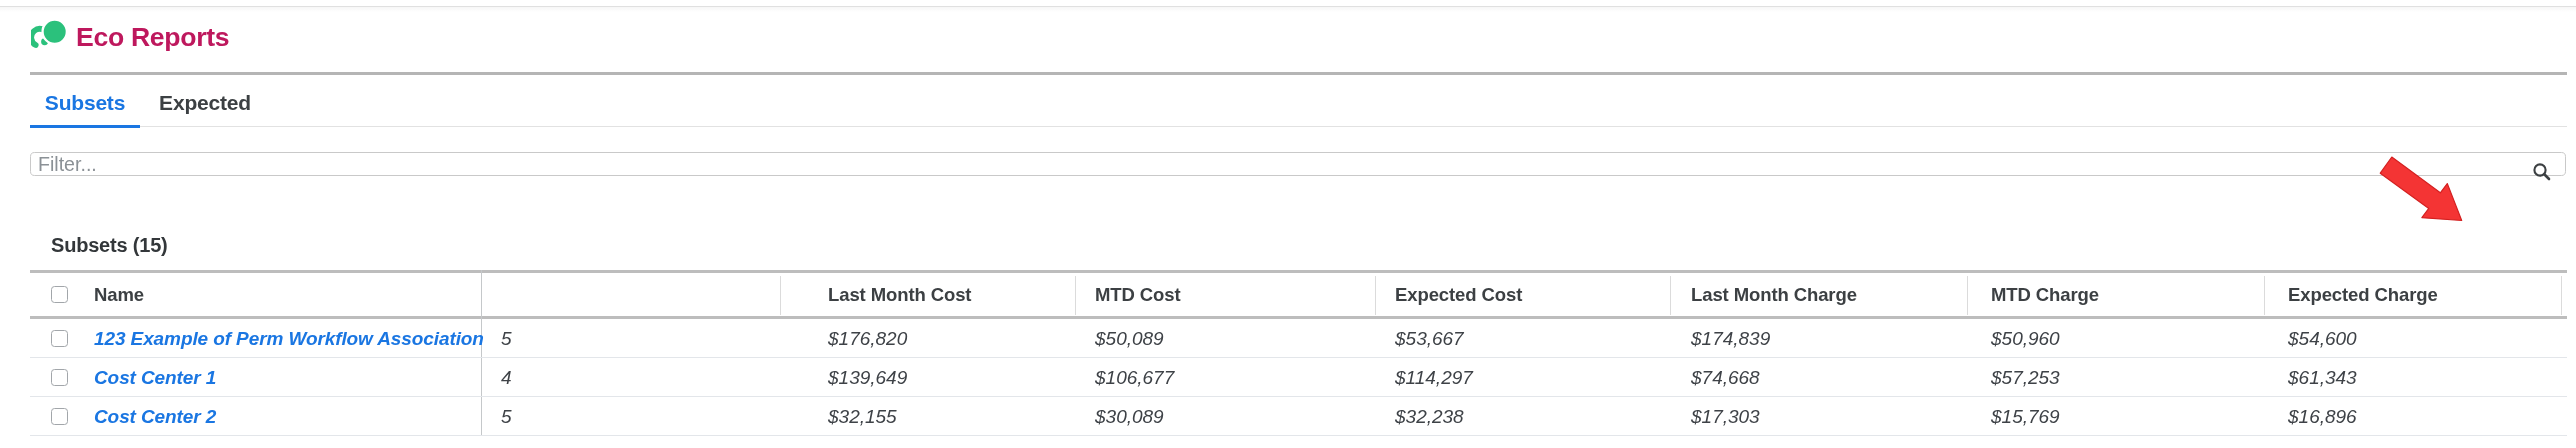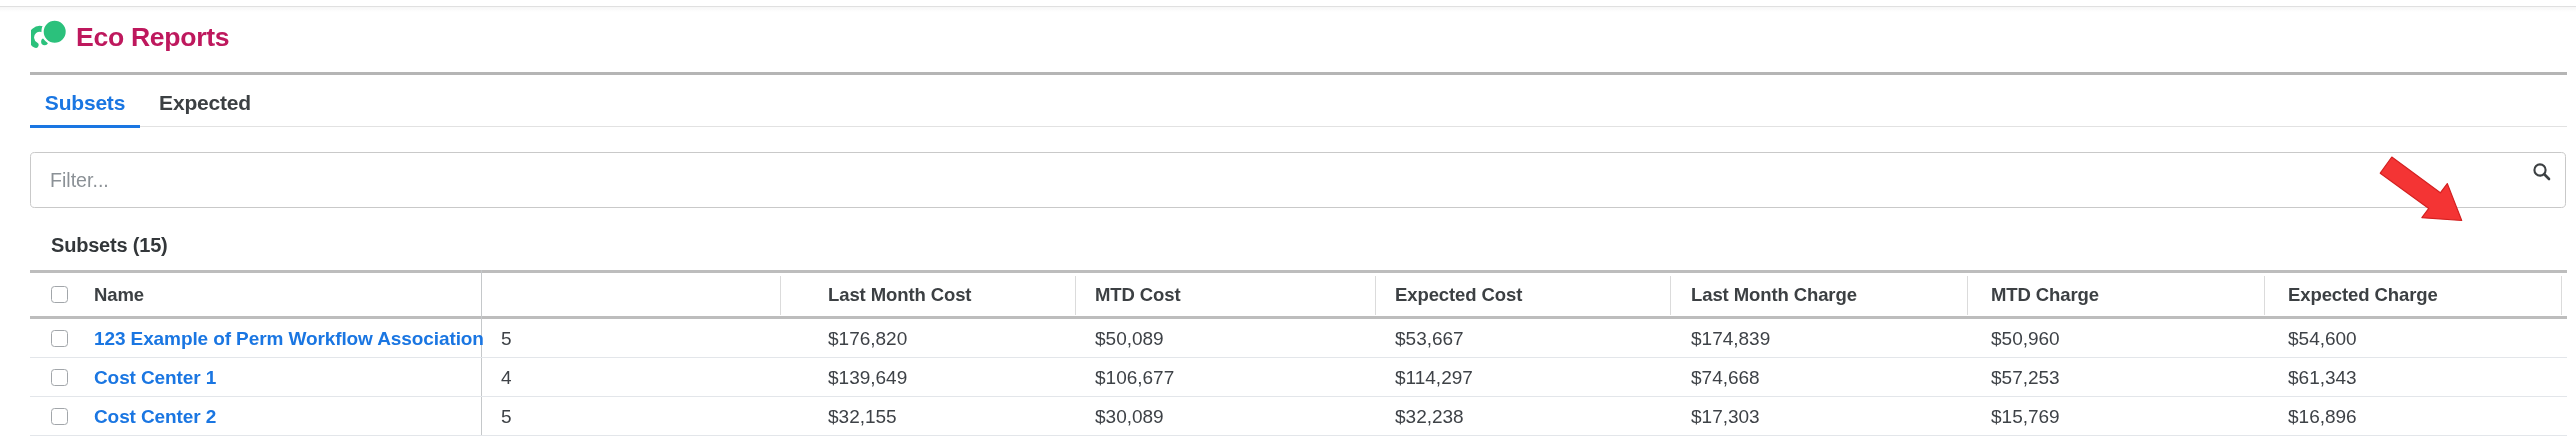--- a/index.html
+++ b/index.html
@@ -20,22 +20,22 @@
 
   
   .tab{position:absolute;top:90px;height:26.6px;line-height:26.6px;text-align:center;
        font-size:21px;font-weight:600;cursor:pointer;letter-spacing:-0.2px;}
   .tab-subsets{left:30px;width:110px;color:var(--blue,#1a76e2);}
   .tab-workflows{left:140px;width:130px;color:#3c4043;}
   .tabbar-line{position:absolute;left:30px;top:126px;width:2537px;height:0.6px;background:#e2e2e2;}
   .tab-underline{position:absolute;left:30px;top:125px;width:110px;height:2.9px;background:var(--blue,#1a76e2);}
 
   
-  .filter-input{position:absolute;left:30px;top:152px;width:2536px;height:56px;box-sizing:border-box;
-    border:1.2px solid #c9c9c9;border-radius:4.6px;padding:0 46px 0 19px;font-size:19.6px;
+  .filter-input{position:absolute;left:30px;top:152px;width:2536px;height:24px;box-sizing:border-box;
+    border:1.2px solid #c9c9c9;border-radius:4.6px;padding:0 46px 0 7px;font-size:19.6px;
     font-family:"Liberation Sans","DejaVu Sans",sans-serif;color:#737373;outline:none;background:#fff;}
   .filter-input::placeholder{color:#8b9196;}
   .search-icon{position:absolute;left:2531px;top:161px;width:21px;height:21px;cursor:pointer;}
 
   
   .section-title{position:absolute;left:51px;top:231px;height:28px;line-height:28px;
                  font-size:20px;font-weight:700;color:#33373a;letter-spacing:-0.2px;}
   .actions{position:absolute;right:23px;top:230px;height:28px;display:flex;align-items:center;gap:47px;}
   .action{display:flex;align-items:center;gap:7.5px;font-size:19px;font-weight:700;
           letter-spacing:-0.2px;cursor:pointer;white-space:nowrap;}
@@ -49,21 +49,21 @@
   
   .hborder{position:absolute;left:30px;width:2537px;background:#bdbdbd;height:2.9px;}
   .hb-top{top:270px;}
   .hb-bottom{top:316px;}
   .thead{position:absolute;left:0;top:273px;width:2132px;height:43px;}
   .thead .lbl{position:absolute;top:0;height:43px;line-height:43px;font-size:18.5px;font-weight:600;
               color:#3c4043;letter-spacing:-0.1px;white-space:nowrap;}
   .vsep{position:absolute;top:276px;height:39px;width:1.2px;background:#dbdbdb;}
   .main-vline{position:absolute;left:481px;top:270px;width:1.2px;height:166px;background:#c5c8ca;}
 
-  .trow{position:absolute;left:0;width:2576px;height:25px;}
+  .trow{position:absolute;left:0;width:2576px;height:25px;font-style:italic;}
   .trow .cell{position:absolute;top:0;height:39px;line-height:39px;font-size:19px;color:#3e4247;
               white-space:nowrap;}
   .trow .name-link{color:var(--blue,#1a76e2);font-weight:600;cursor:pointer;letter-spacing:-0.1px;}
   .rowline{position:absolute;left:30px;width:2537px;height:1.2px;background:#e3e6ea;}
 
   .cb{position:absolute;left:51px;width:17.3px;height:17.3px;box-sizing:border-box;
       border:1.7px solid #a2a6aa;border-radius:3.5px;background:#fff;cursor:pointer;}
 
   
   .cl-name{left:94px;} .cl-1{left:501px;} .cl-2{left:828px;} .cl-3{left:1095px;}

